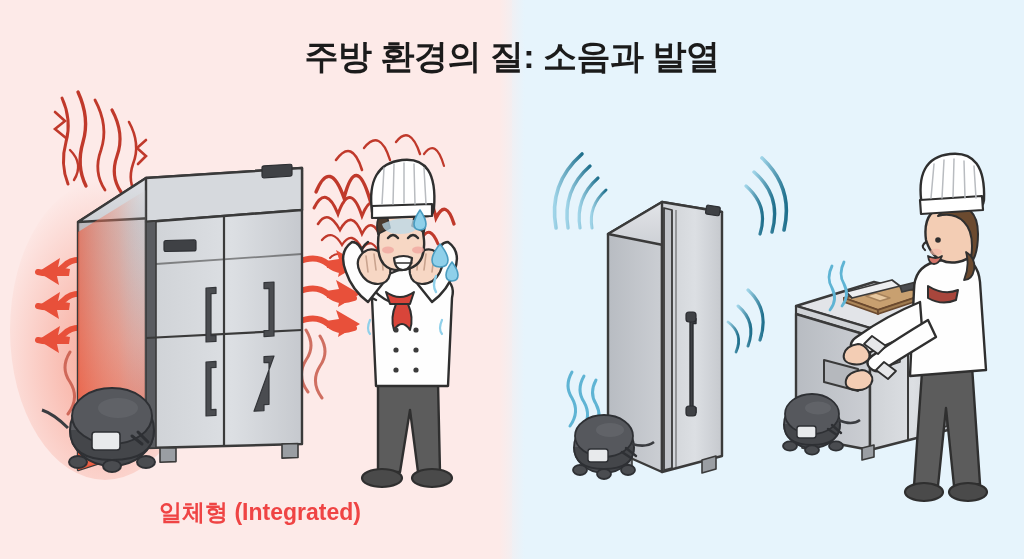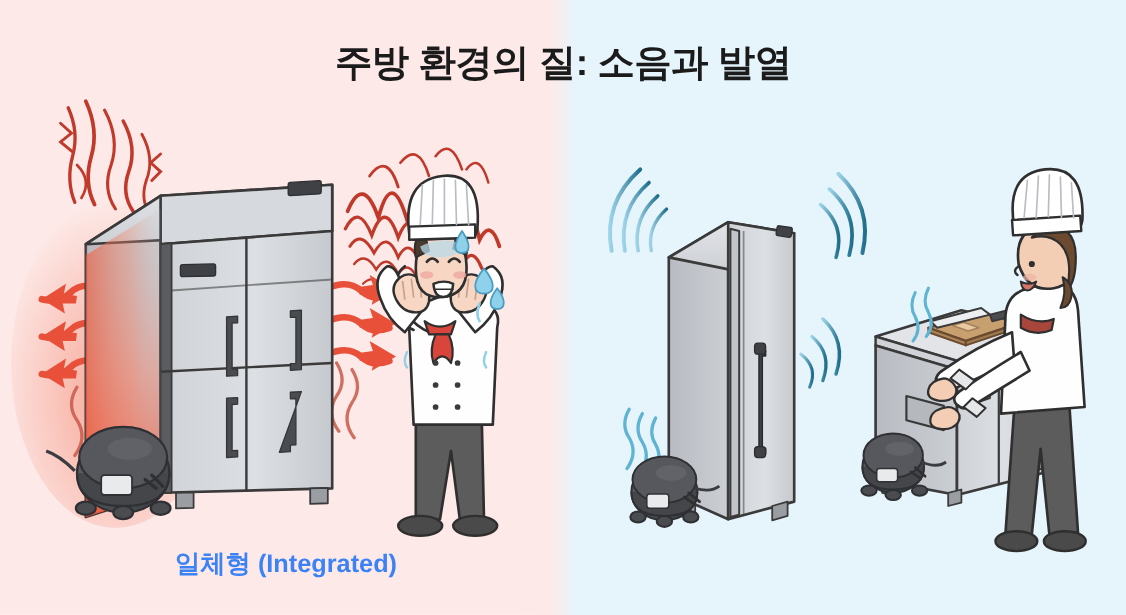--- a/index.html
+++ b/index.html
@@ -23,21 +23,21 @@
 
   #title{
     position:absolute;left:0;top:34px;width:1024px;text-align:center;
     font-size:34px;font-weight:bold;color:#1b1b1b;letter-spacing:-0.5px;
     font-family:"Liberation Sans","DejaVu Sans",sans-serif;
     white-space:nowrap;
   }
 
   .caption{
     position:absolute;text-align:center;width:360px;
-    font-size:23px;font-weight:bold;color:#3b82f6;
+    font-size:23px;font-weight:bold;color:#ef4444;
     white-space:nowrap;
   }
   #caption-left{left:80px;top:497px;}
   #caption-right{left:590px;top:497px;}
 
   svg.scene{position:absolute;left:0;top:0;width:1024px;height:559px;overflow:visible;}
 </style>
 </head>
 <body>
 

